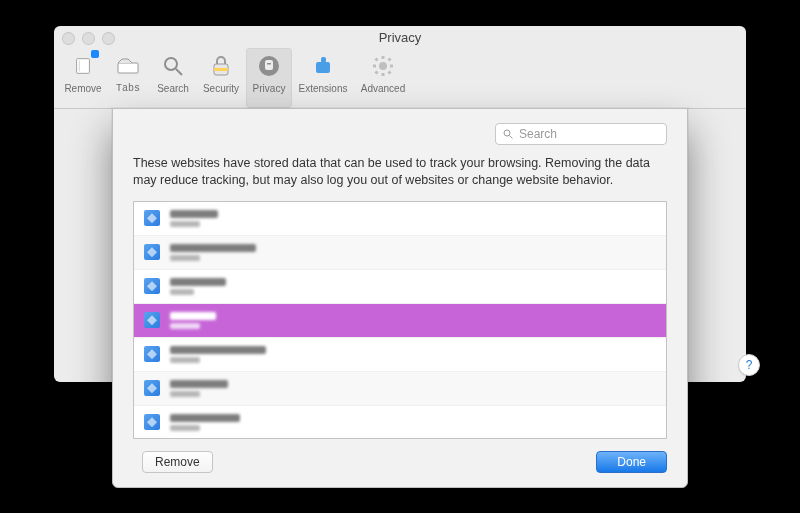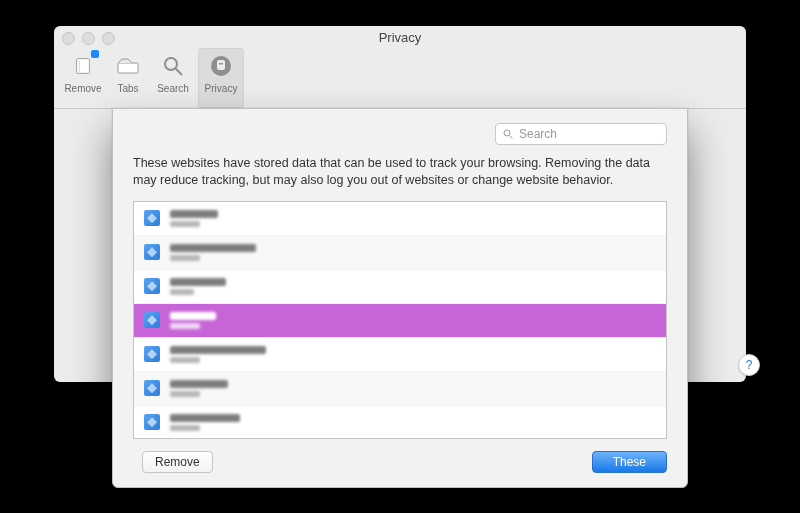--- a/index.html
+++ b/index.html
@@ -62,21 +62,21 @@
     display: flex;
     flex-direction: column;
     align-items: center;
     justify-content: flex-start;
     padding-top: 4px;
     font-size: 10px;
     color: #6d6d6d;
     border-radius: 4px;
     cursor: default;
   }
-  .tbtn.narrow { width: 40px; }
+  .tbtn.narrow { width: 40px; font-family: Liberation Mono, monospace; }
   .tbtn.wide { width: 58px; }
   .tbtn.selected {
     background: #dcdcdc;
     box-shadow: inset 0 0 0 0.5px rgba(0,0,0,0.08);
   }
   .tbtn .ticon {
     width: 28px;
     height: 28px;
     display: flex;
     align-items: center;
@@ -288,34 +288,64 @@
     <div class="tbtn">
       <div class="ticon">
         <svg width="24" height="24" viewBox="0 0 24 24">
             <circle cx="10" cy="10" r="6" fill="none" stroke="#8e8e8e" stroke-width="2"></circle>
             <path d="M15 15 L21 21" stroke="#8e8e8e" stroke-width="2"></path>
           </svg>
       </div>
       <div class="tlabel">Search</div>
     </div>
 
+    <div class="tbtn">
+      <div class="ticon">
+        <svg width="22" height="24" viewBox="0 0 22 24">
+            <rect x="4" y="10" width="14" height="11" rx="2" fill="#e6e6e6" stroke="#9a9a9a"></rect>
+            <path d="M7 10 V7 a4 4 0 0 1 8 0 V10" fill="none" stroke="#9a9a9a" stroke-width="2"></path>
+            <rect x="4" y="14" width="14" height="3" fill="#ffd25a"></rect>
+          </svg>
+      </div>
+      <div class="tlabel">Security</div>
+    </div>
 
     <div class="tbtn selected">
       <div class="ticon" style="color:#6d6d6d">
         <svg width="24" height="24" viewBox="0 0 24 24">
             <circle cx="12" cy="12" r="10" fill="#8e8e8e"></circle>
             <rect x="8" y="6" width="8" height="10" rx="2" fill="#ececec"></rect>
             <rect x="10" y="9" width="4" height="1.5" fill="#8e8e8e"></rect>
           </svg>
       </div>
       <div class="tlabel">Privacy</div>
     </div>
 
 
-
+    <div class="tbtn wide">
+      <div class="ticon">
+        <svg width="24" height="24" viewBox="0 0 24 24">
+            <rect x="5" y="8" width="14" height="11" rx="2" fill="#4c9de8"></rect>
+            <rect x="10" y="3" width="5" height="6" rx="2" fill="#4c9de8"></rect>
+          </svg>
+      </div>
+      <div class="tlabel">Extensions</div>
+    </div>
+
+    <div class="tbtn wide">
+      <div class="ticon">
+        <svg width="24" height="24" viewBox="0 0 24 24">
+            <circle cx="12" cy="12" r="4" fill="#bfbfbf"></circle>
+            <g stroke="#bfbfbf" stroke-width="3">
+              <path d="M12 2v3M12 19v3M2 12h3M19 12h3M4.5 4.5l2 2M17.5 17.5l2 2M19.5 4.5l-2 2M6.5 17.5l-2 2"></path>
+            </g>
+          </svg>
+      </div>
+      <div class="tlabel">Advanced</div>
+    </div>
   </div>
 
   <div class="help-btn">?</div>
 </div>
 
 <div class="sheet">
   <div class="search-row">
     <div class="search">
       <svg width="12" height="12" viewBox="0 0 24 24">
           <circle cx="10" cy="10" r="6" fill="none" stroke="#9a9a9a" stroke-width="2"></circle>
@@ -375,15 +405,15 @@
         <div class="text">
           <div class="domain" style="width: 70px;"></div>
           <div class="sub" style="width: 30px;"></div>
         </div>
       </div>
     </div>
 
   <div class="footer">
     <div class="btn">Remove</div>
     <div class="spacer"></div>
-    <div class="btn primary">These</div>
+    <div class="btn primary">Done</div>
   </div>
 </div>
 
 </body></html>

